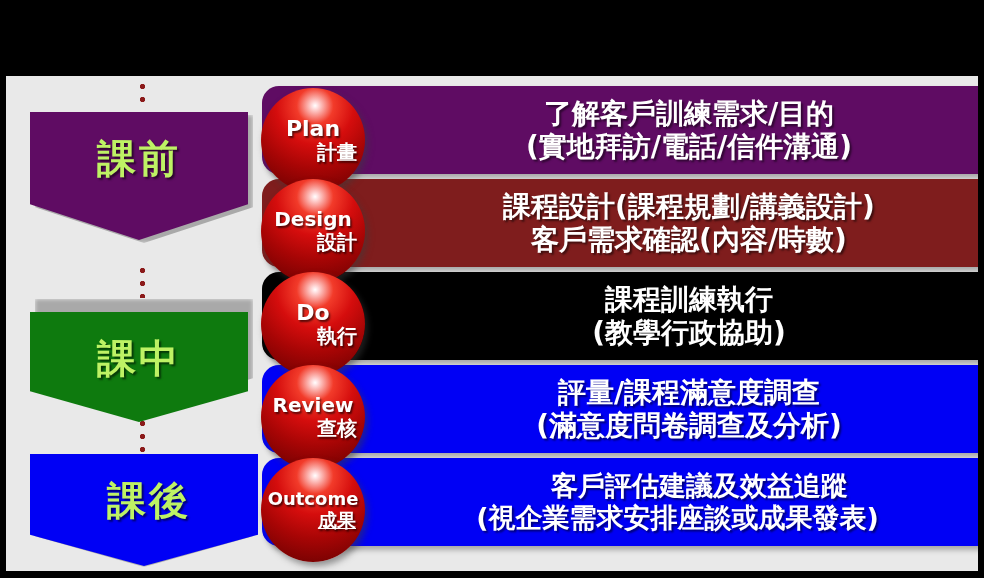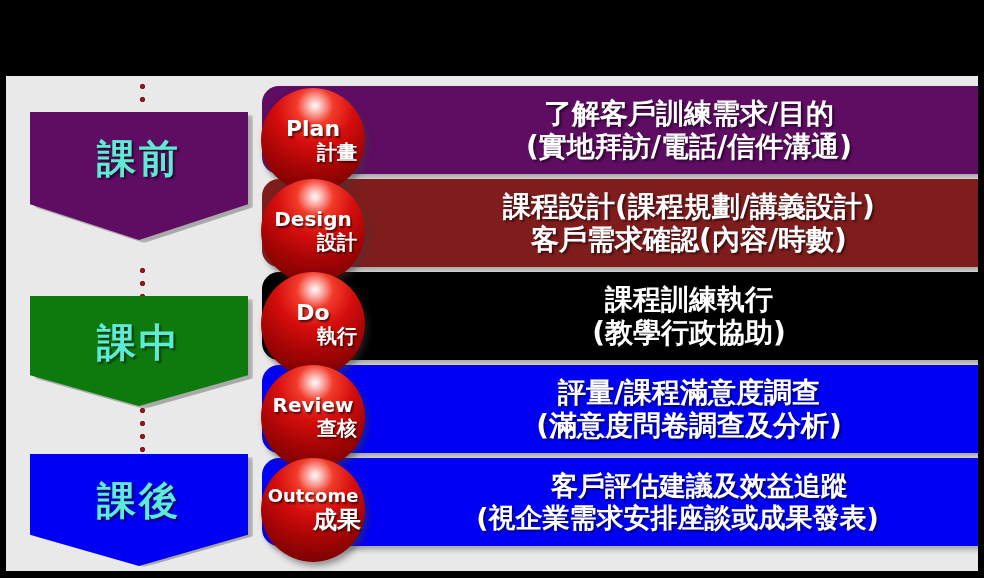--- a/index.html
+++ b/index.html
@@ -44,21 +44,21 @@
   
   .chevron {
     position: absolute;
     left: 24px;
     width: 218px;
     -webkit-clip-path: polygon(0 0, 100% 0, 100% 72%, 50% 100%, 0 72%);
     clip-path: polygon(0 0, 100% 0, 100% 72%, 50% 100%, 0 72%);
     display: flex;
     align-items: flex-start;
     justify-content: center;
-    color: #5eead4;
+    color: #bef264;
     font-size: 39px;
     font-weight: bold;
     letter-spacing: 3px;
     text-shadow: 2px 2px 2px rgba(0,0,0,0.55);
   }
   .chevron > .chev-label {
     margin-top: 20px;
   }
   .chev-shadow {
     position: absolute;
@@ -124,46 +124,46 @@
     color: #ffffff;
     font-size: 20px;
     font-weight: bold;
     line-height: 1.1;
     margin-top: 1px;
     text-shadow: 1.5px 1.5px 2px rgba(0,0,0,0.6);
     white-space: nowrap;
     margin-left: 48px;
   }
   .sphere.small .en { font-size: 18px; }
-  .sphere.small .zh { font-size: 24px; }
+  .sphere.small .zh { font-size: 19px; text-decoration: underline; }
   .sphere.med .en { font-size: 20px; }
 </style>
 </head>
 <body>
 
 <div id="frame">
   <div id="canvas">
 
     <div class="connector" style="left:132px; top:4px; height:30px;"></div>
     <div class="connector" style="left:132px; top:188px; height:34px;"></div>
     <div class="connector" style="left:132px; top:302px; height:78px;"></div>
 
     <div class="chev-shadow" style="top:39px; height:128px;"></div>
     <div class="chev-shadow" style="top:223px; height:110px;"></div>
     <div class="chev-shadow" style="top:381px; height:110px;"></div>
 
     <div class="chevron" style="top:36px; height:128px; background:#5f0c63;">
       <span class="chev-label">課前</span>
     </div>
 
-    <div class="chevron" style="top:220px; height:110px; background:#0e7a0e;">
+    <div class="chevron" style="top:236px; height:110px; background:#0e7a0e;">
       <span class="chev-label">課中</span>
     </div>
 
-    <div class="chevron" style="top:378px; height:112px; background:#0000f5;">
+    <div class="chevron" style="top:378px; height:112px; background:#0000f5;padding-left:10px;">
       <span class="chev-label">課後</span>
     </div>
 
     <div class="bar" style="top:10px; height:88px; background:#5f0c63;">
       <div class="bar-text">
         <span class="ln">了解客戶訓練需求/目的</span>
         <span class="ln">(實地拜訪/電話/信件溝通)</span>
       </div>
     </div>
 

